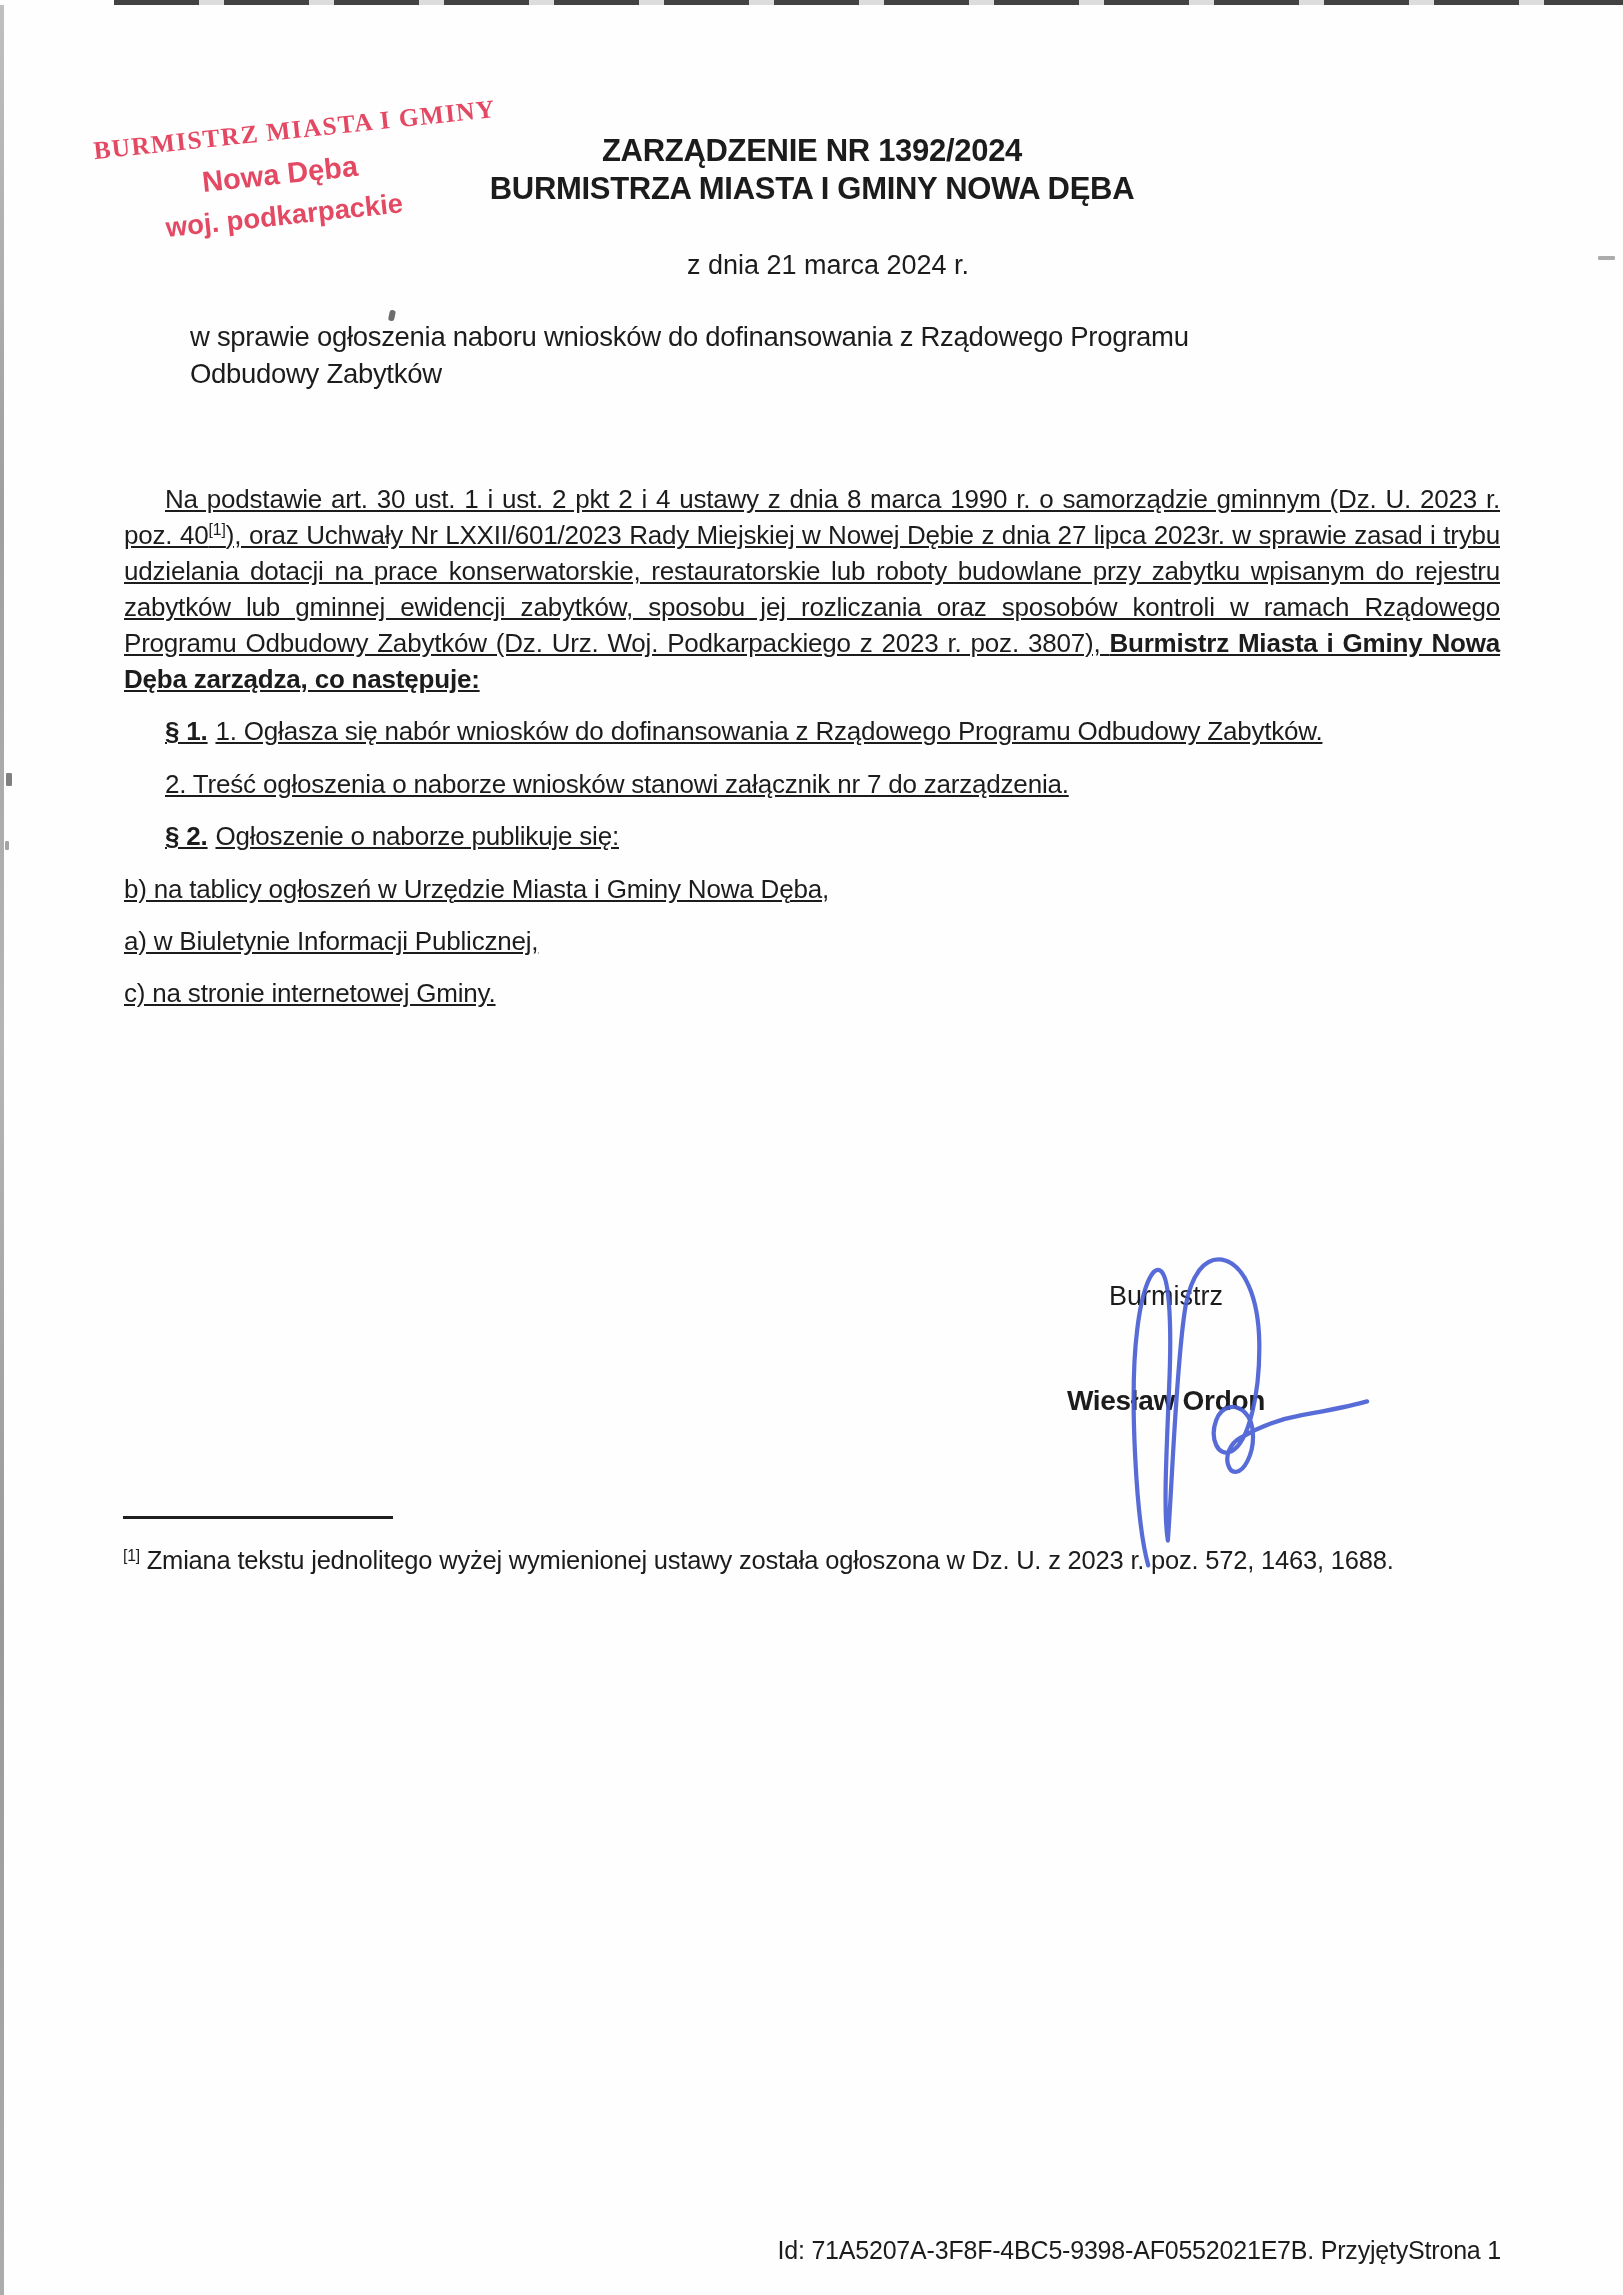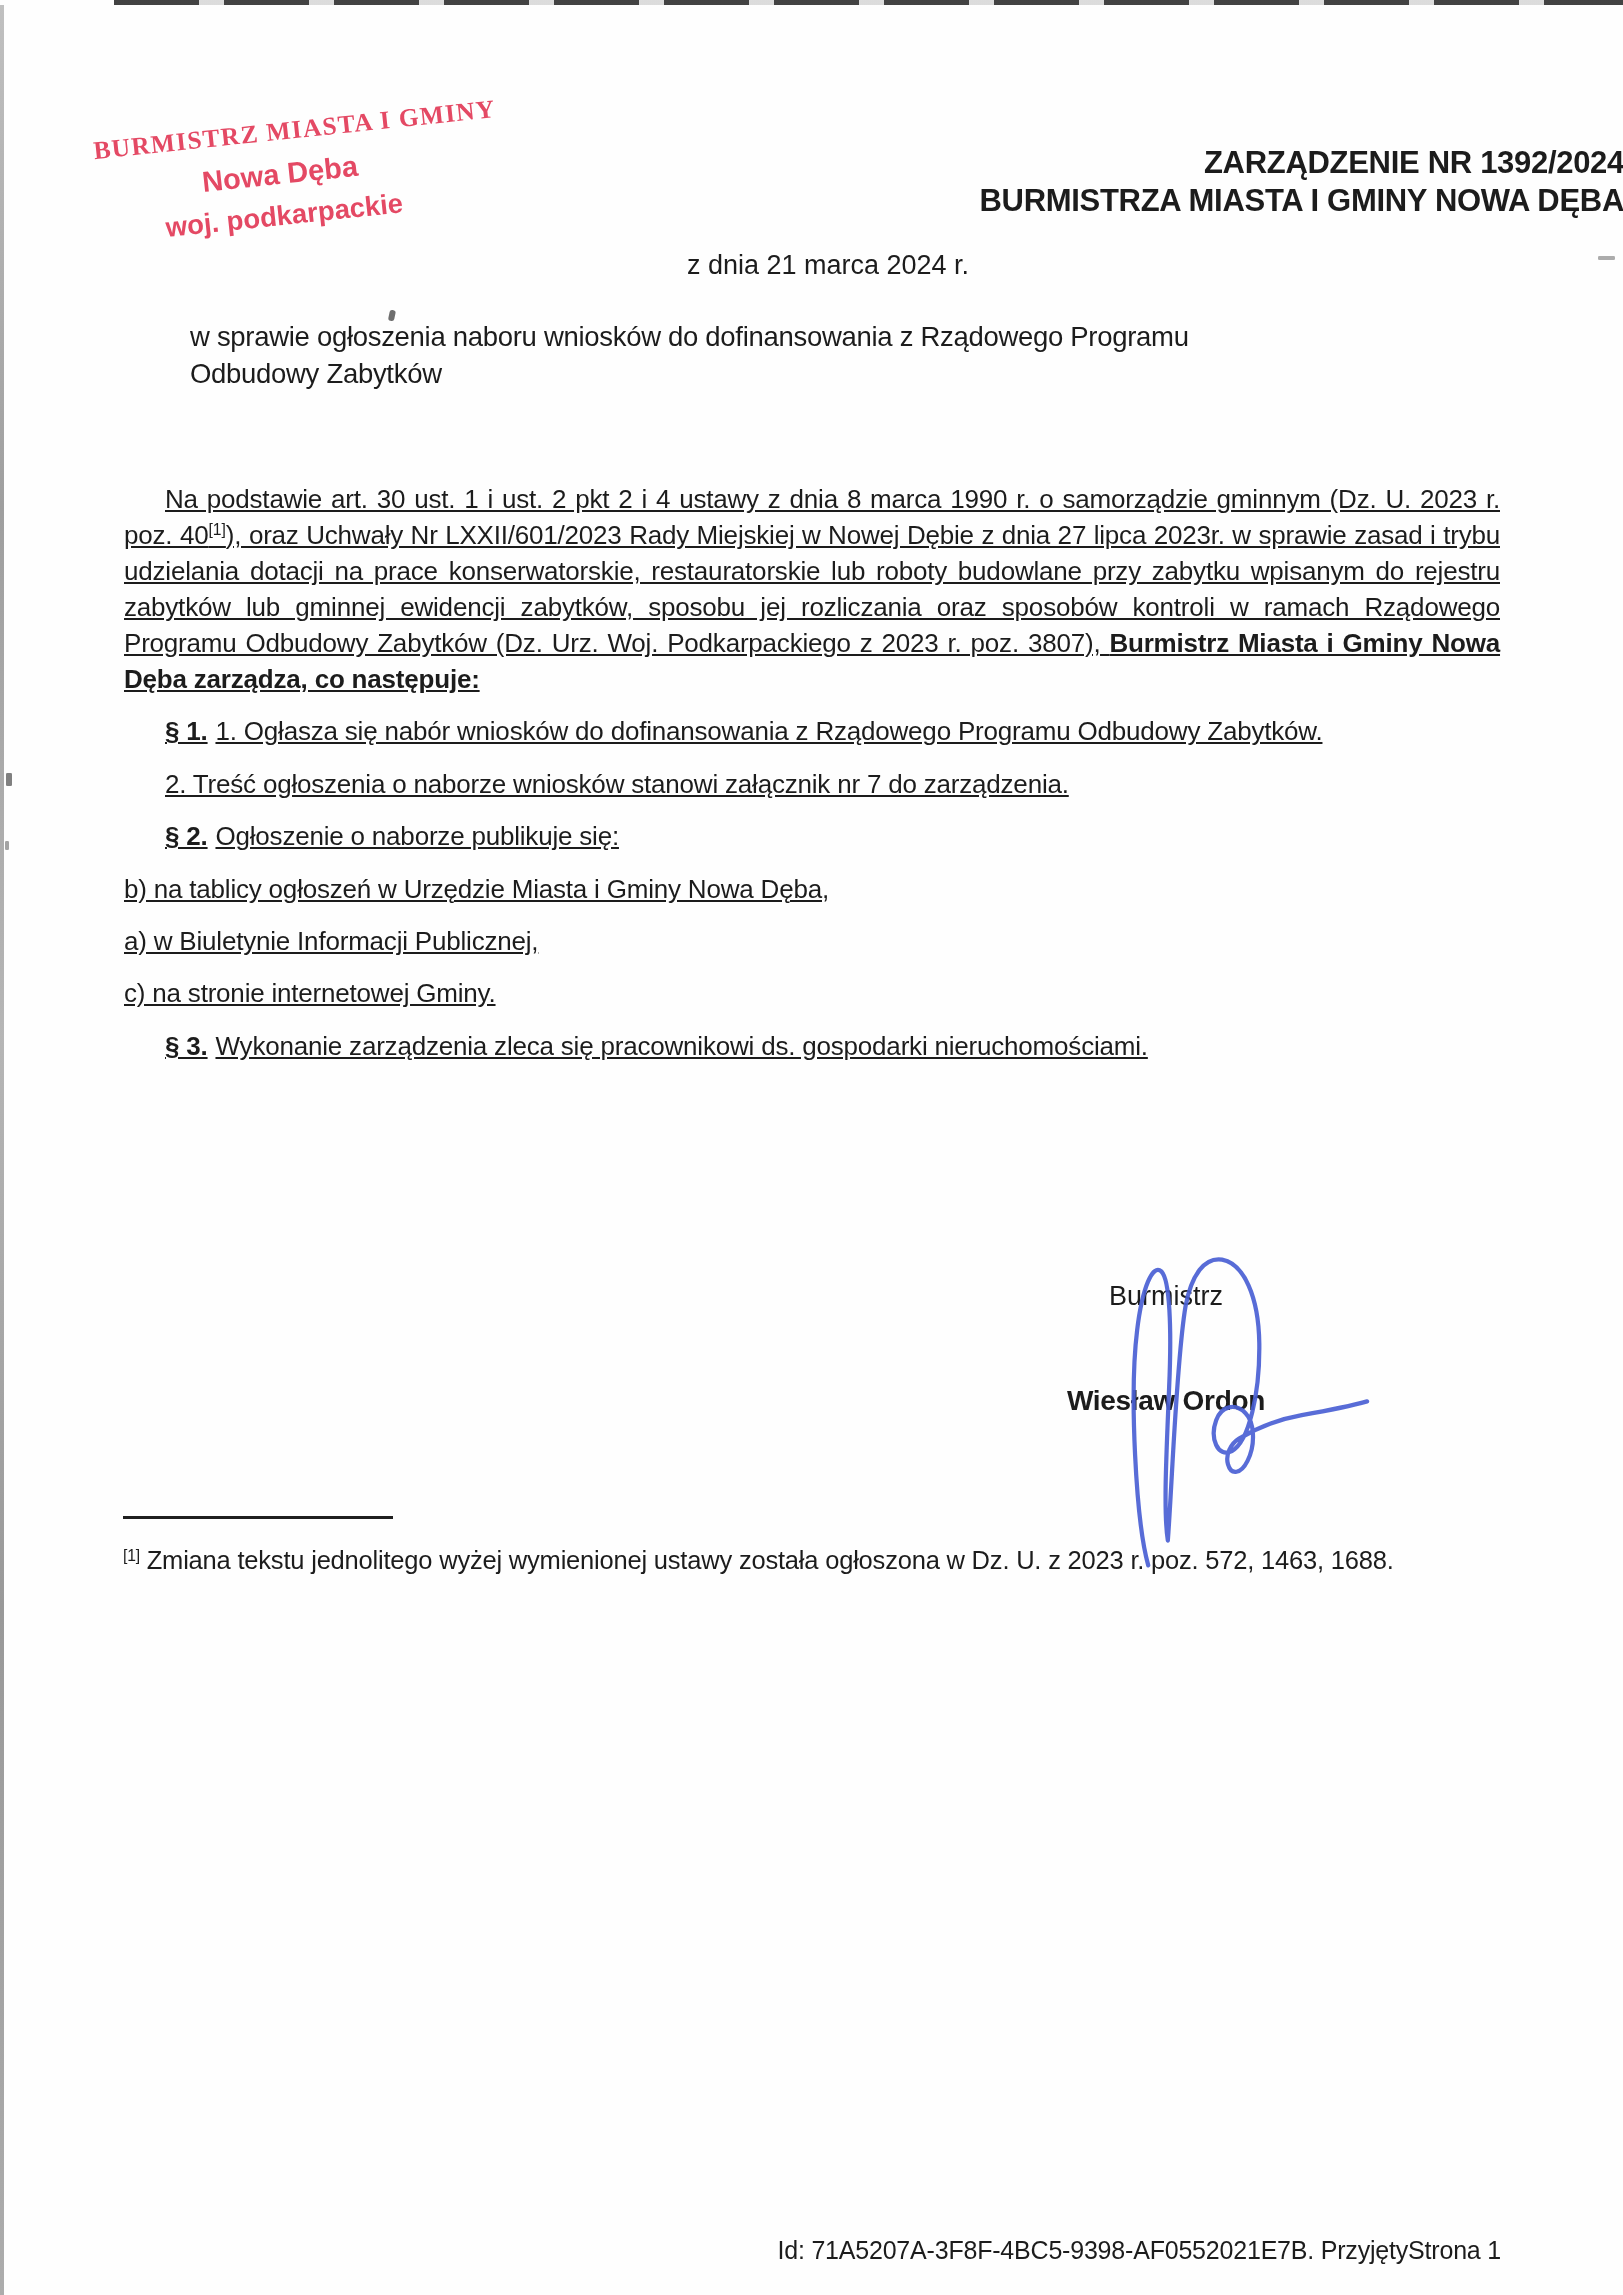--- a/index.html
+++ b/index.html
@@ -41,22 +41,22 @@
   }
   .stamp-l1{
     font-family:"Liberation Serif", serif;
     font-weight:bold;font-size:25.5px;letter-spacing:1.3px;white-space:nowrap;
   }
   .stamp-l2{font-weight:bold;font-size:29px;margin-top:10.5px;}
   .stamp-l3{font-weight:bold;font-size:27.5px;margin-top:9.2px;}
 
   
   .doc-title{
-    position:absolute;left:0;top:144px;width:100%;
-    text-align:right;font-weight:bold;font-size:31px;line-height:38px;
+    position:absolute;left:0;top:132px;width:100%;
+    text-align:center;font-weight:bold;font-size:31px;line-height:38px;
     letter-spacing:-0.3px;
   }
   .date-line{
     position:absolute;left:16px;top:250px;width:100%;
     text-align:center;font-size:27px;
   }
   .subject{
     position:absolute;left:190px;top:318px;width:1244px;
     text-align:left;font-weight:normal;font-size:27.5px;line-height:37px;
     letter-spacing:-0.3px;
@@ -146,21 +146,20 @@
     <p class="para indent"><span class="para-label"></span><span>2. Treść ogłoszenia o naborze wniosków stanowi załącznik nr 7 do zarządzenia.</span></p>
 
     <p class="para indent"><span class="para-label">§ 2.</span><span>Ogłoszenie o naborze publikuje się:</span></p>
 
     <p class="para"><span class="para-label"></span><span>b) na tablicy ogłoszeń w Urzędzie Miasta i Gminy Nowa Dęba,</span></p>
 
     <p class="para"><span class="para-label"></span><span>a) w Biuletynie Informacji Publicznej,</span></p>
 
     <p class="para"><span class="para-label"></span><span>c) na stronie internetowej Gminy.</span></p>
 
-    <p class="para indent"><span class="para-label">§ 3.</span><span>Wykonanie zarządzenia zleca się pracownikowi ds. gospodarki nieruchomościami.</span></p>
 
 
   </div>
 
   <div class="signature-block">
     <div class="sig-role">Burmistrz</div>
     <div class="sig-name">Wiesław Ordon</div>
   </div>
 
   <svg class="sig-ink" viewBox="0 0 398 488">

